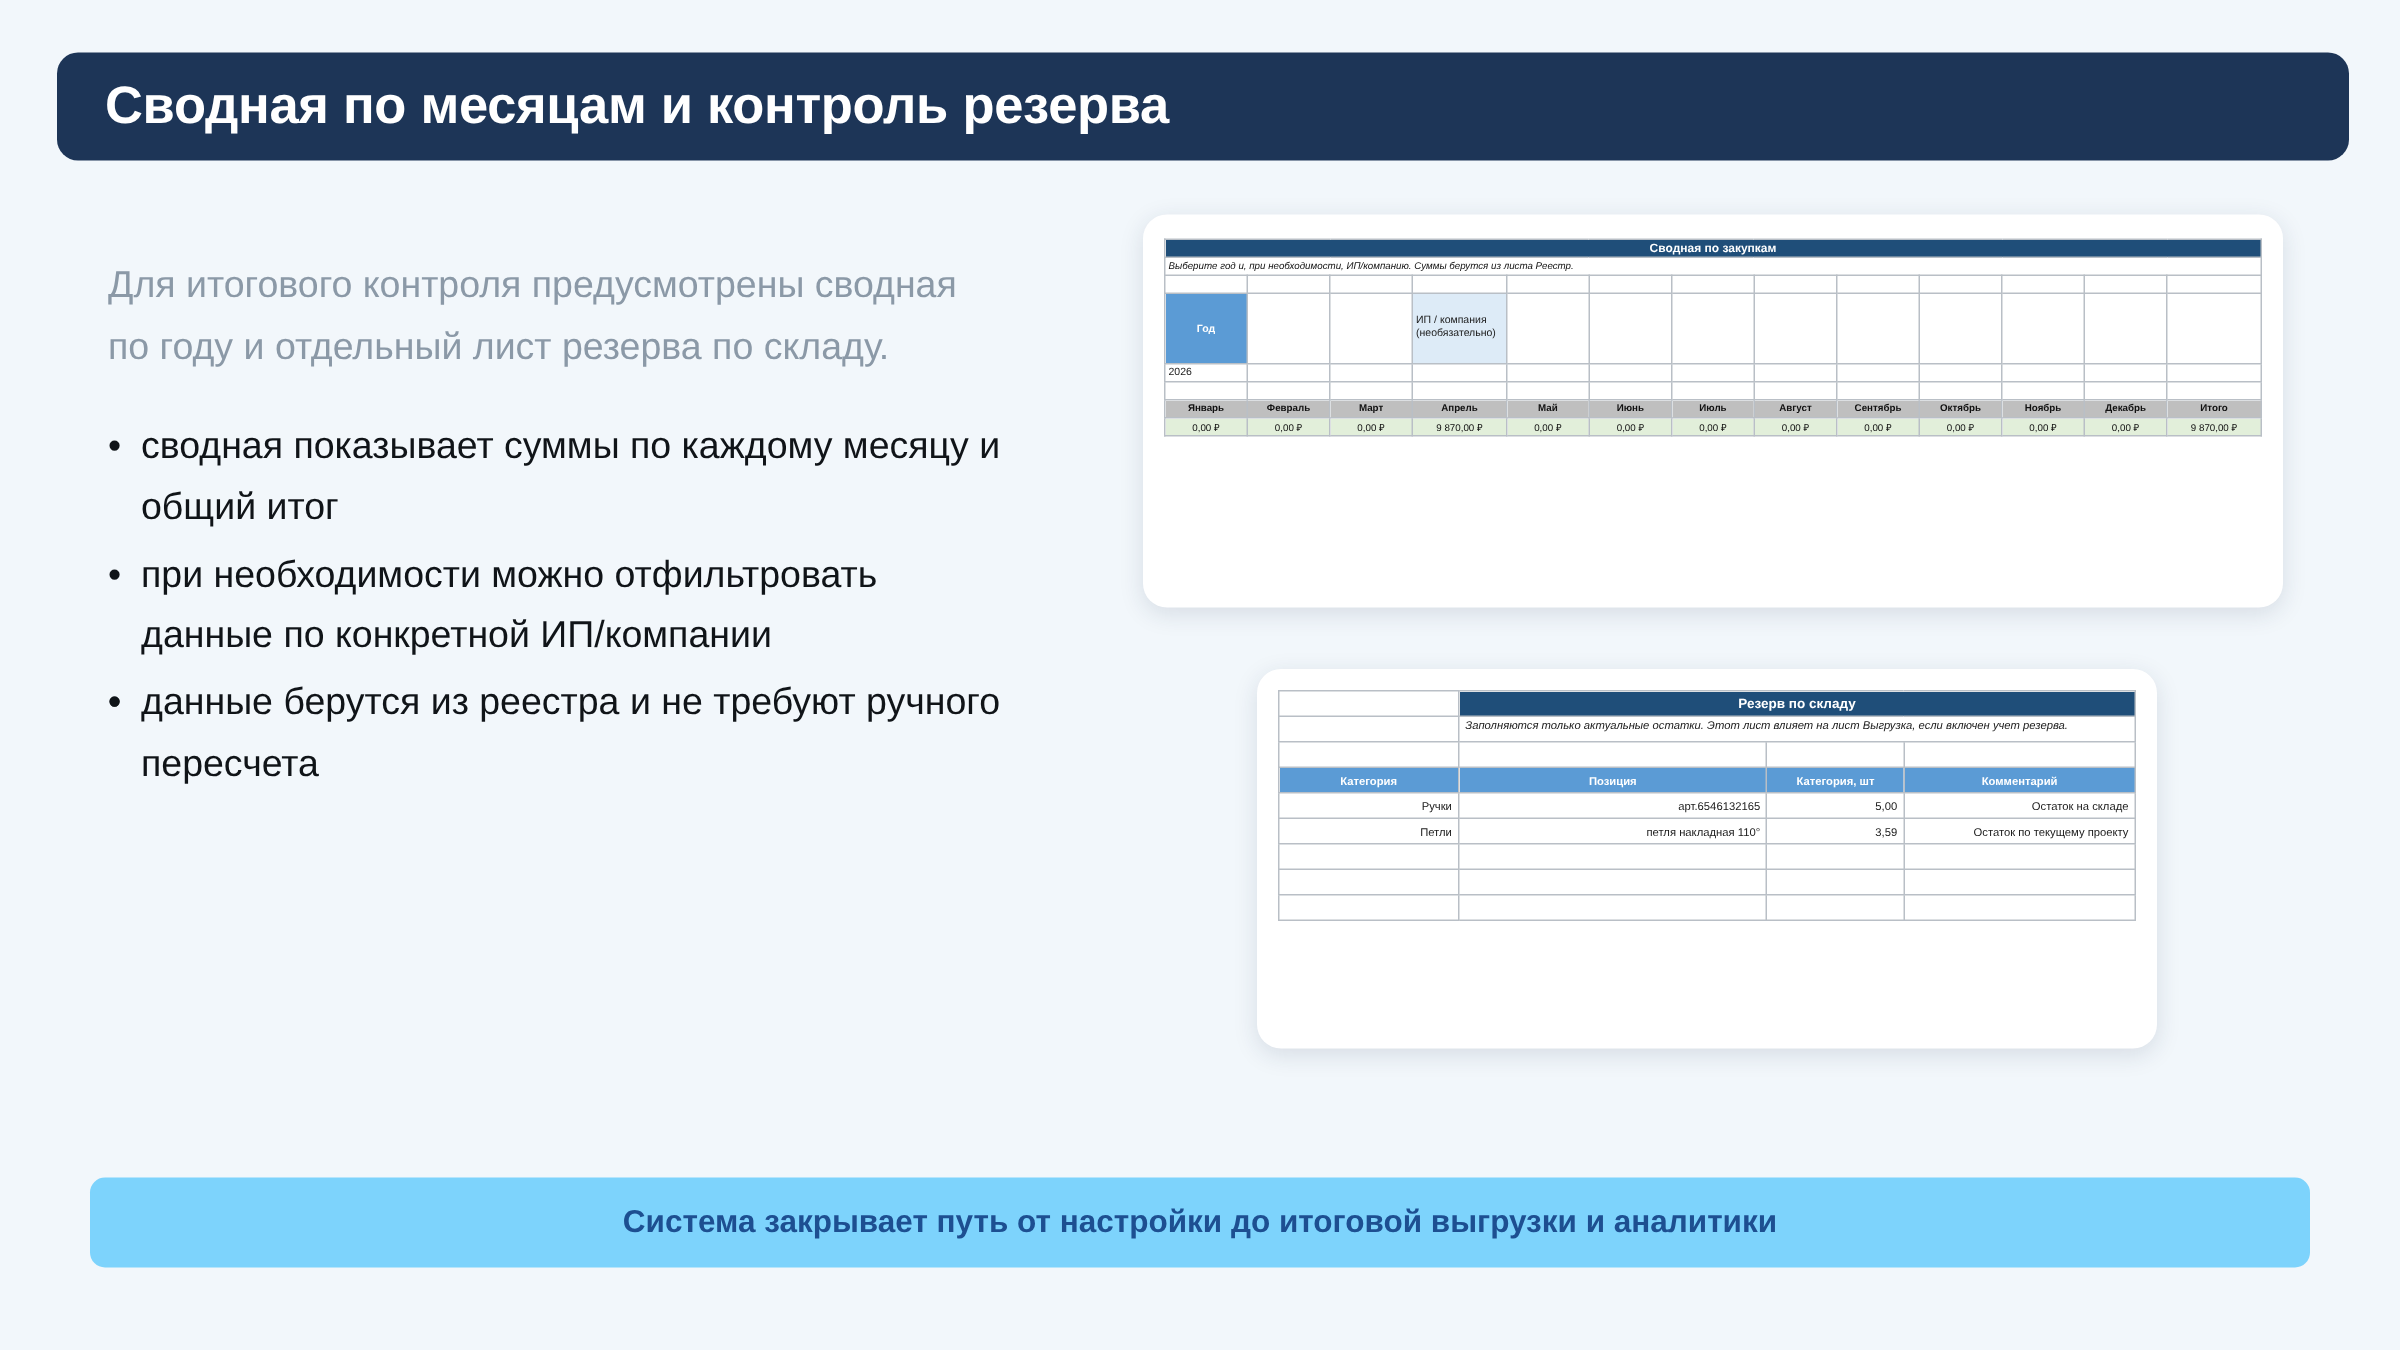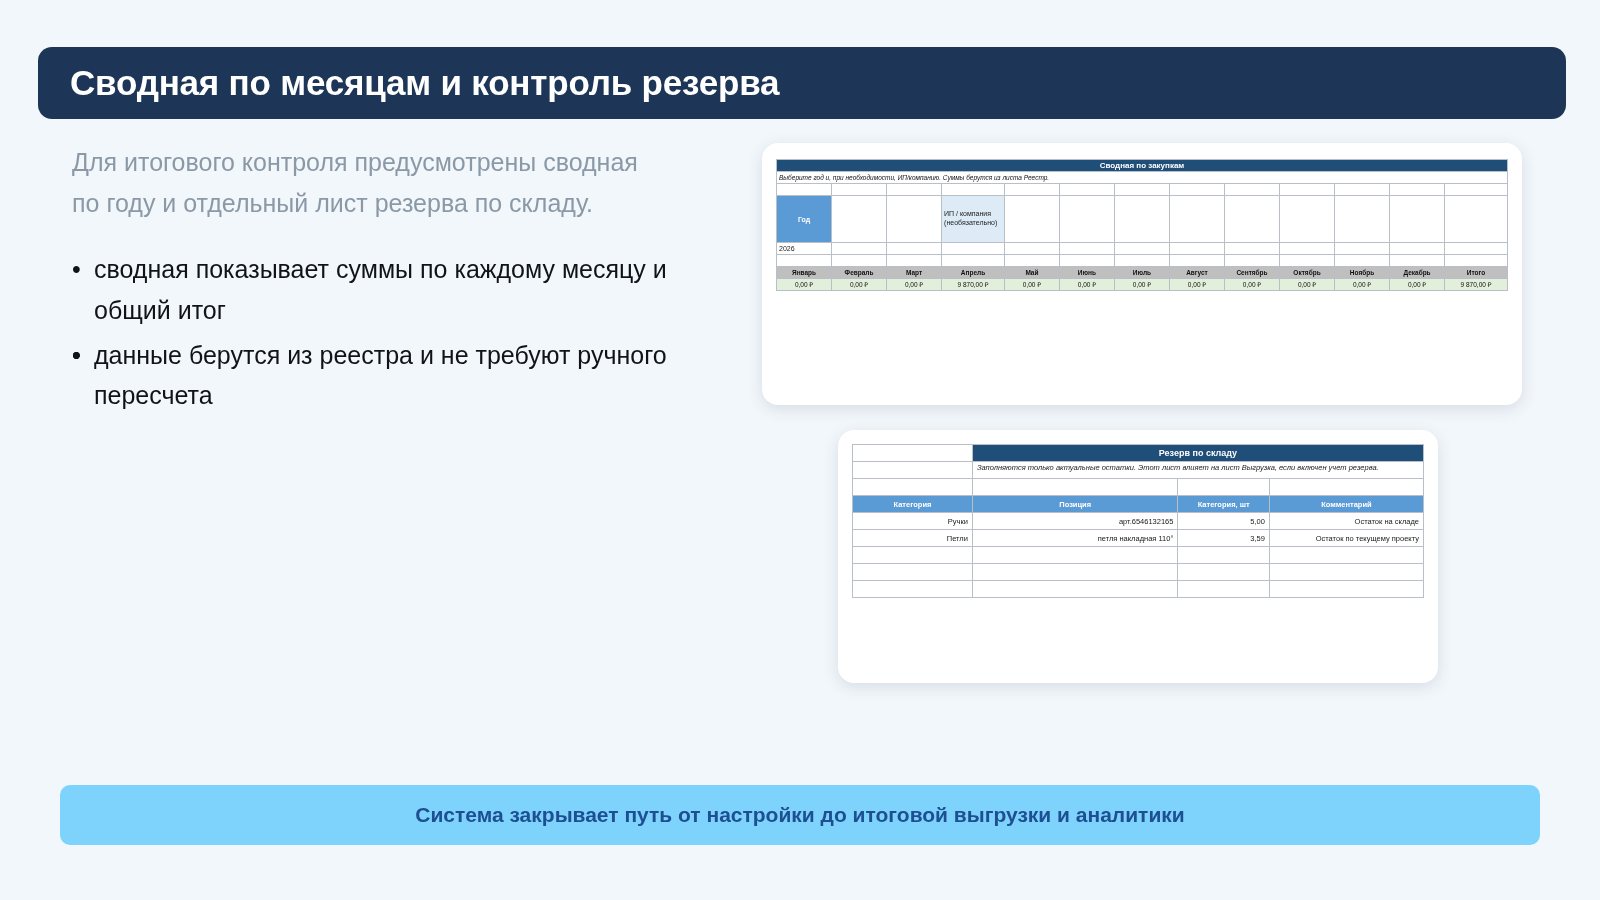--- a/index.html
+++ b/index.html
@@ -28,35 +28,34 @@
     left: 38px;
     top: 35px;
     width: 1528px;
     height: 72px;
     background: #1d3557;
     border-radius: 14px;
     display: flex;
     align-items: center;
     box-sizing: border-box;
     padding: 0 32px;
-    margin-top: 12px;
   }
   .header-title {
     color: #ffffff;
     font-size: 35px;
     font-weight: bold;
     letter-spacing: -0.2px;
     line-height: 1.1;
   }
 
   
   .left-col {
     position: absolute;
     left: 72px;
-    top: 142px;
+    top: 170px;
     width: 600px;
   }
   .intro {
     color: #8b99a7;
     font-size: 25px;
     line-height: 1.62;
     margin: 0 0 26px 0;
     font-weight: normal;
   }
   ul.bullets {
@@ -109,21 +108,21 @@
   }
   .card-1 {
     left: 762px;
     top: 143px;
     width: 760px;
     height: 262px;
     padding: 16px 14px;
   }
   .card-2 {
     left: 838px;
-    top: 430px;
+    top: 446px;
     width: 600px;
     height: 253px;
     padding: 14px 14px;
   }
 
   
   table.sheet {
     border-collapse: collapse;
     table-layout: fixed;
     width: 100%;
@@ -233,20 +232,21 @@
 
   <div class="left-col">
     <p class="intro">Для итогового контроля предусмотрены сводная по году и отдельный лист резерва по складу.</p>
     <ul class="bullets">
       <li>
         <span class="dot">•</span>
         <span>сводная показывает суммы по каждому месяцу и общий итог</span>
       </li>
       <li>
         <span class="dot">•</span>
+        <span>при необходимости можно отфильтровать данные по конкретной ИП/компании</span>
       </li>
       <li>
         <span class="dot">•</span>
       </li>
       <li>
         <span class="dot">•</span>
         <span>данные берутся из реестра и не требуют ручного пересчета</span>
       </li>
     </ul>
   </div>

